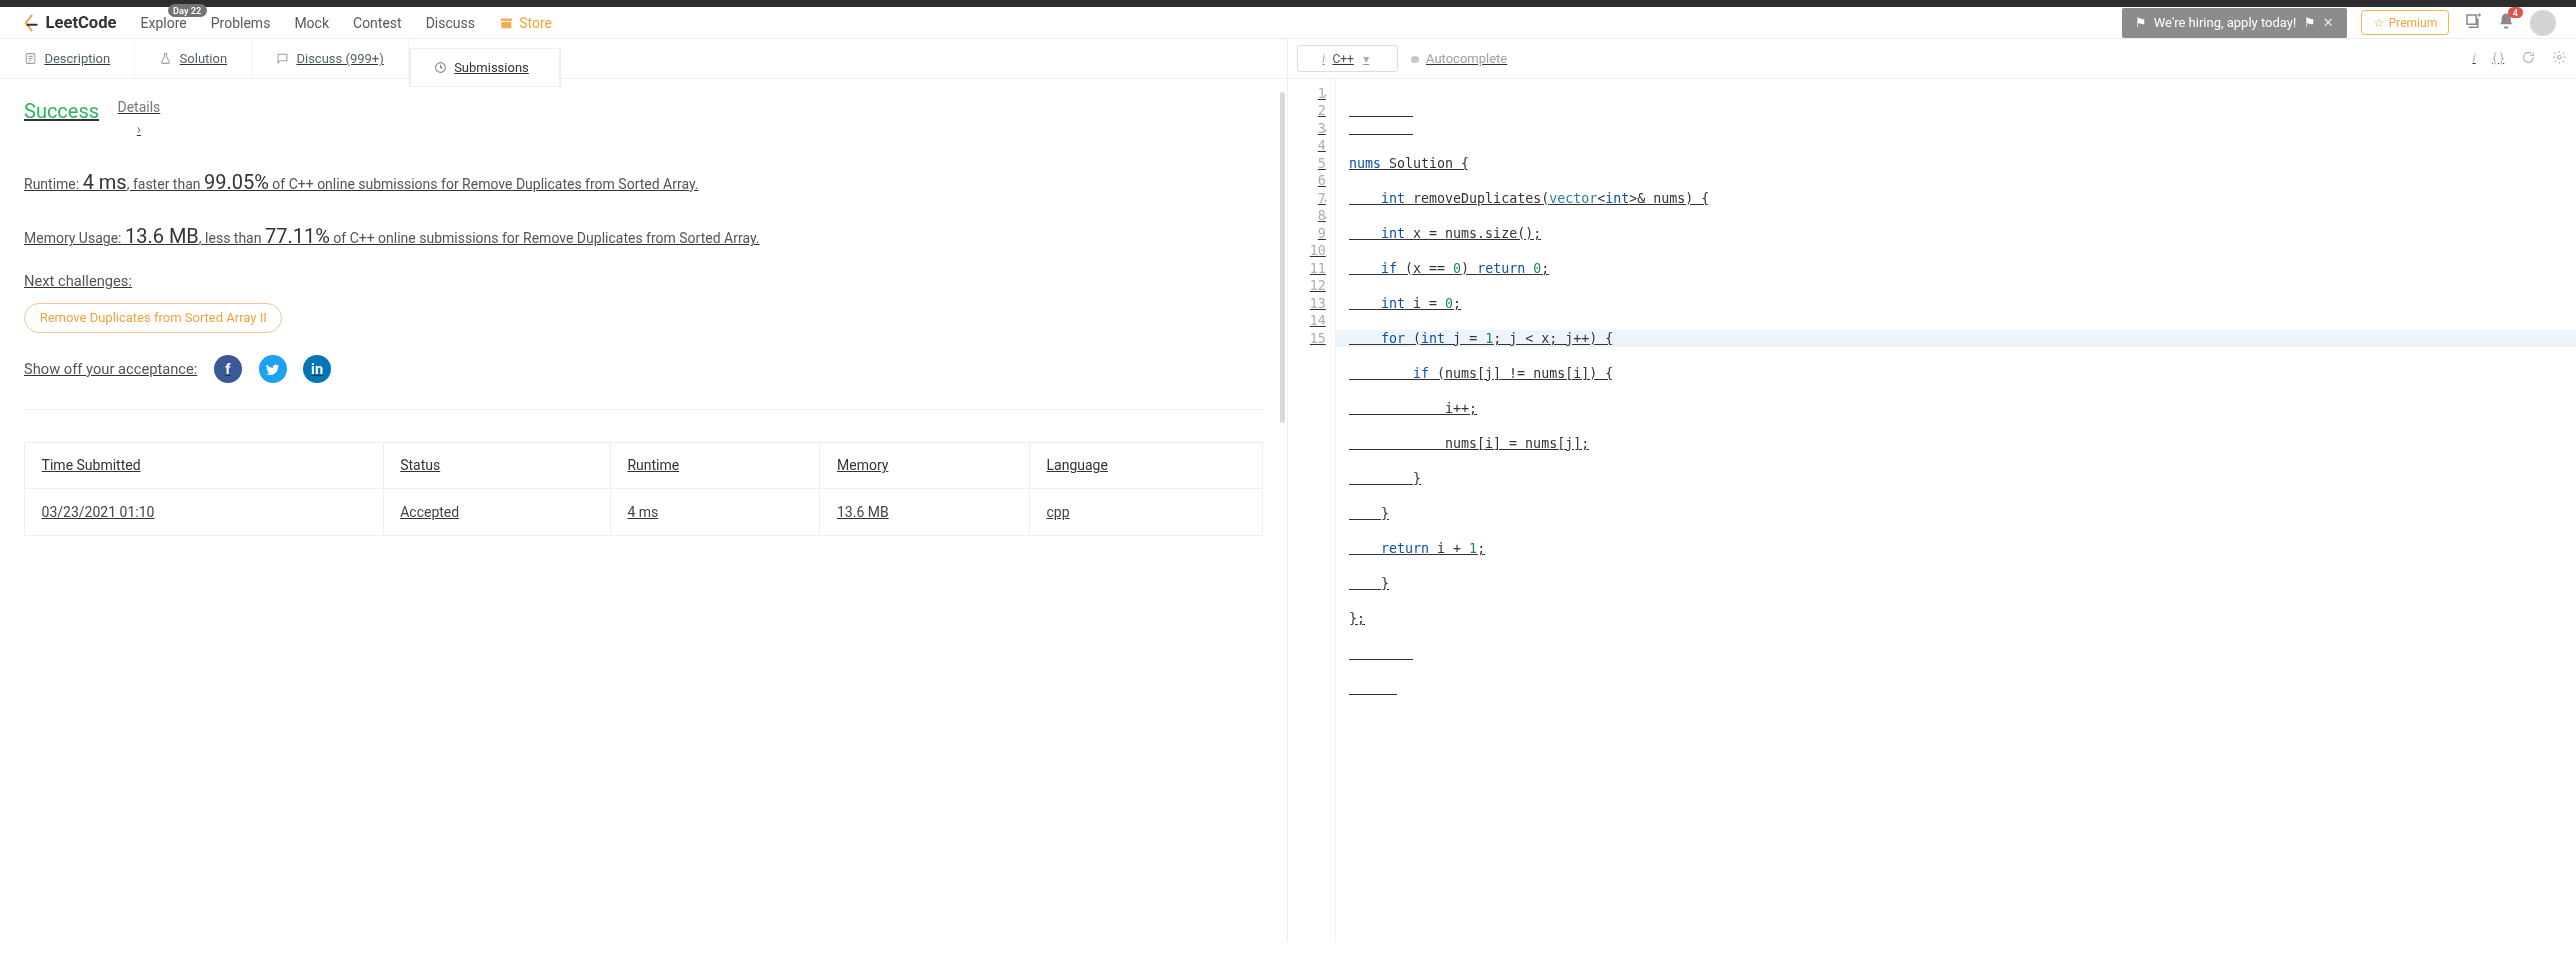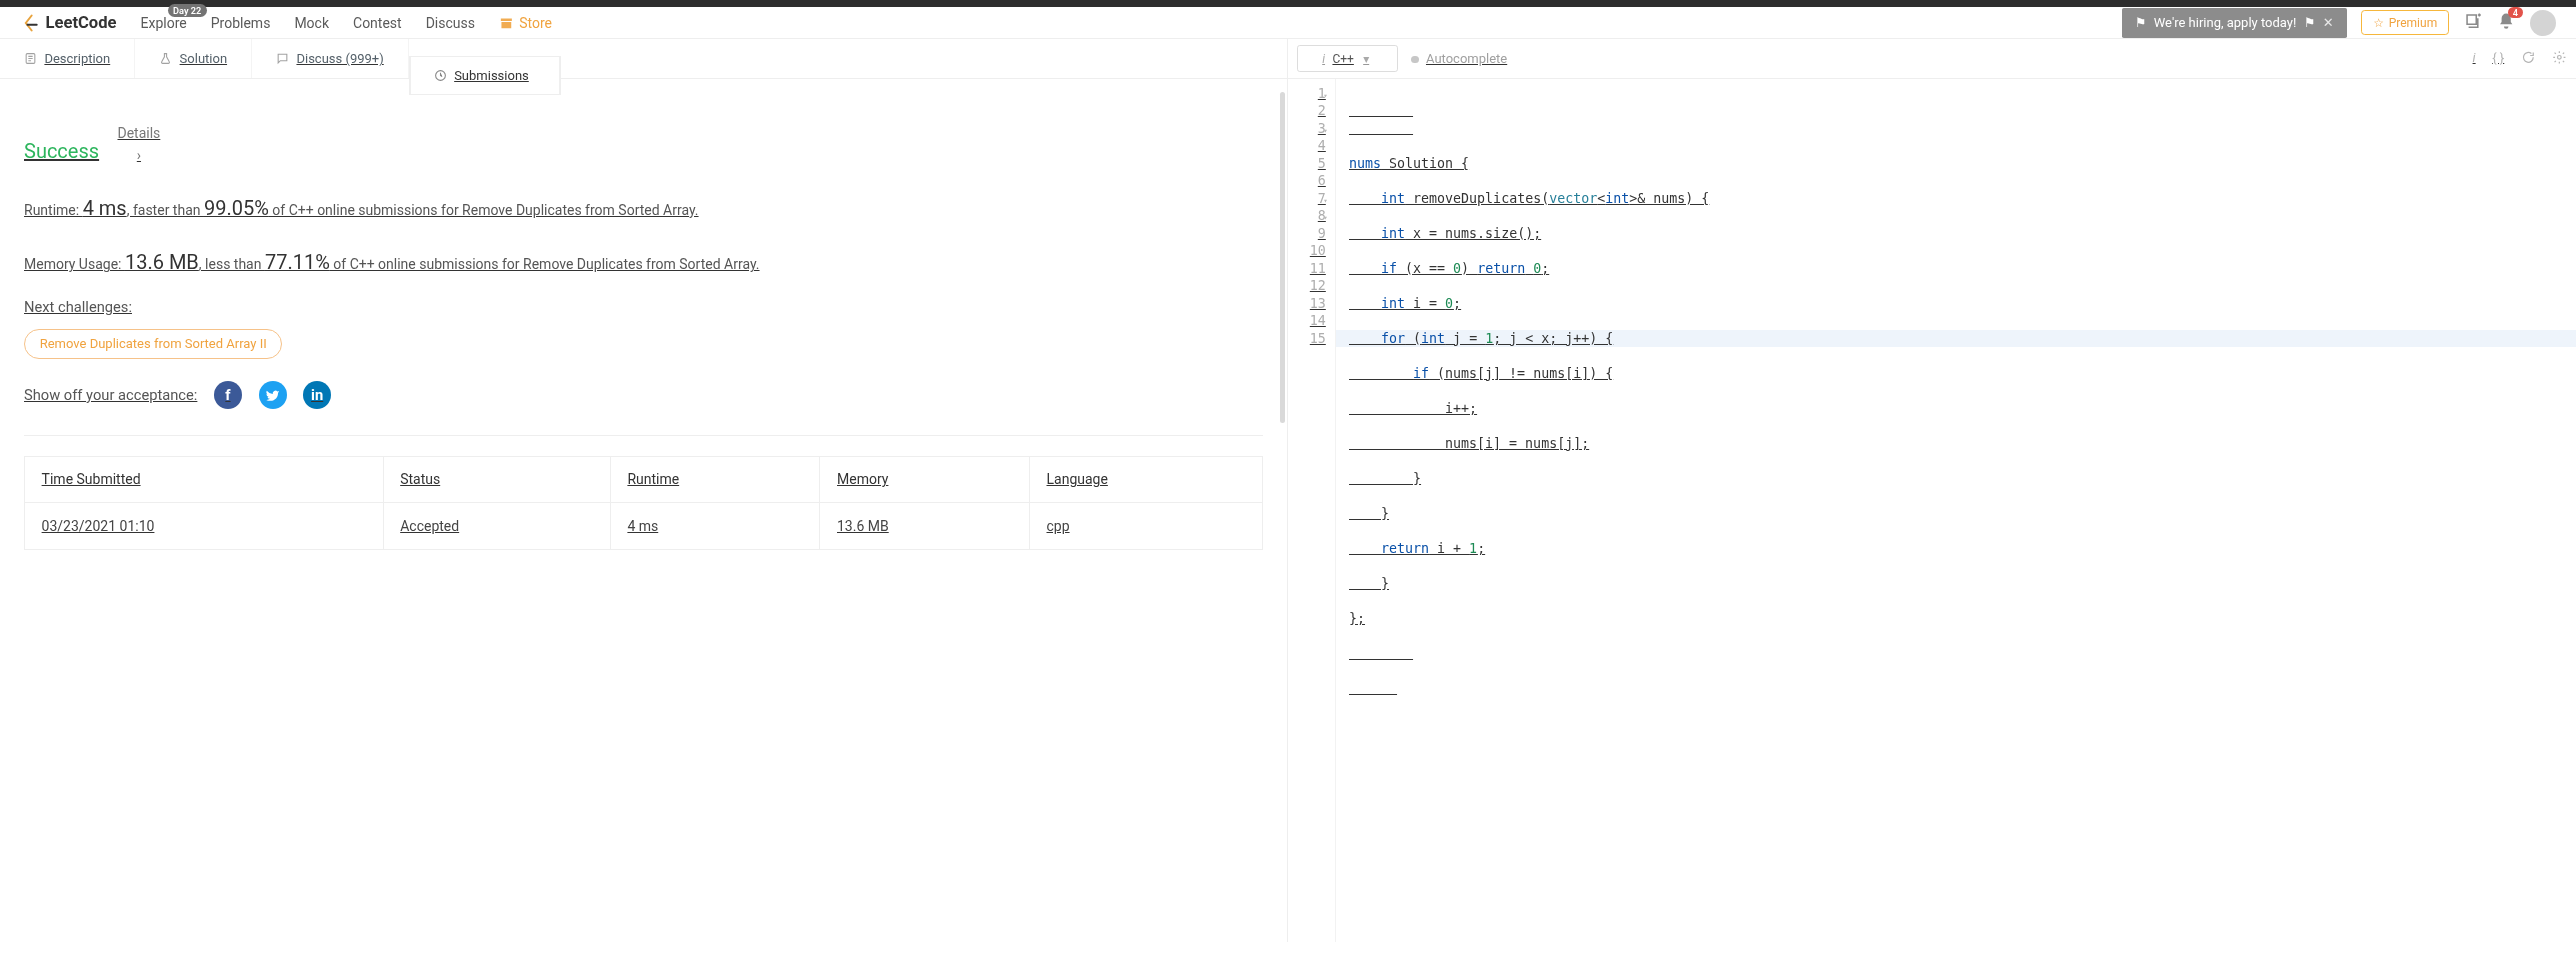--- a/index.html
+++ b/index.html
@@ -19,26 +19,26 @@
 .icon-btn { color:#8a8a8a; cursor:pointer; position:relative; }
 .bell-badge { position:absolute; top:-5.5px; right:-7.4px; background:#e2534a; color:#fff; font-size:9.2px; padding:0 4.6px; border-radius:7.4px; font-weight:600; }
 .avatar{ width:26px; height:26px; border-radius:50%; background:#d4d4d4; }
 
 .main { display:flex; height:calc(100vh - 50px);text-decoration:underline; }
 .left { width:50%; border-right:0.9px solid #eee; display:flex; flex-direction:column; position:relative; }
 .right { width:50%; display:flex; flex-direction:column; }
 
 .tabs { display:flex; border-bottom:0.9px solid #eee; height:40px; }
 .tab { padding:0 24px; display:flex; align-items:center; gap:7.4px; color:#546069; font-size:13px; cursor:pointer; border-right:0.9px solid #f4f4f4;}
-.tab.active { color:#333; border-bottom:1.8px solid #fff; background:#fff; box-shadow:0 1.8px 0 #fff, 0 0 0 0.9px #eee inset; border:0.9px solid #eee; border-bottom:none; border-top:none; position:relative; top:17px; background:#fff;}
+.tab.active { color:#333; border-bottom:1.8px solid #fff; background:#fff; box-shadow:0 1.8px 0 #fff, 0 0 0 0.9px #eee inset; border:0.9px solid #eee; border-bottom:none; border-top:none; position:relative; top:9px; background:#fff;}
 .tab.active::after { content:''; }
 .tab-ic { width:13px; height:13px; opacity:.7; }
 
 .left-body { padding:20px 24px; flex:1; overflow:auto;}
-.status-row { display:flex; align-items:flex-end; gap:18.4px; margin-bottom:26px;margin-top:26px; }
+.status-row { display:flex; align-items:flex-start; gap:18.4px; margin-bottom:26px; }
 .status-success { color:#2db55d; font-size:20px; font-weight:400; }
 .details-link { color:#777; font-size:14px; display:flex; align-items:center; gap:5.5px; cursor:pointer;flex-direction:column; }
 .run-p { font-size:14px; color:#555; line-height:1.9; margin-bottom:16.6px;}
 .run-p .big { font-size:20px; color:#333; }
 .next-label { font-size:14.7px; color:#555; margin:11px 0 13px;}
 .pill { display:inline-block; border:0.9px solid #f6c289; color:#f0a33f; padding:6.4px 14.7px; border-radius:16.6px; font-size:13px; cursor:pointer; margin-bottom:22px;}
 .share-row { display:flex; align-items:center; gap:16.6px; margin-bottom:26px; font-size:14.7px; color:#555;}
 .share-ic { width:28px; height:28px; border-radius:50%; display:flex; align-items:center; justify-content:center; color:#fff; cursor:pointer; }
 .fb{ background:#3b5998;} .tw{background:#1da1f2;} .li{background:#0077b5;}
 .divider { height:0.9px; background:#eee; margin:0 0 0 0; }
@@ -184,21 +184,21 @@
               <path fill="#fff" d="M23 5c-.8.4-1.7.6-2.6.8a4.5 4.5 0 00-7.7 4A12.8 12.8 0 013 4.6a4.5 4.5 0 001.4 6 4.5 4.5 0 01-2-.6v.1a4.5 4.5 0 003.6 4.4 4.5 4.5 0 01-2 .1 4.5 4.5 0 004.2 3.1A9 9 0 012 19.5 12.7 12.7 0 008.9 21c8 0 12.4-6.6 12.4-12.4v-.6A8.8 8.8 0 0023 5z"></path>
             </svg>
         </span>
         <span class="share-ic li">
             <b>in</b>
           </span>
       </div>
 
       <div class="divider"></div>
 
-      <table class="subtable" style="margin-top:20px;">
+      <table class="subtable" style="margin-top:32px;">
         <thead>
           <tr>
             <th>Time Submitted</th>
             <th>Status</th>
             <th>Runtime</th>
             <th>Memory</th>
             <th>Language</th>
           </tr>
         </thead>
         <tbody>

